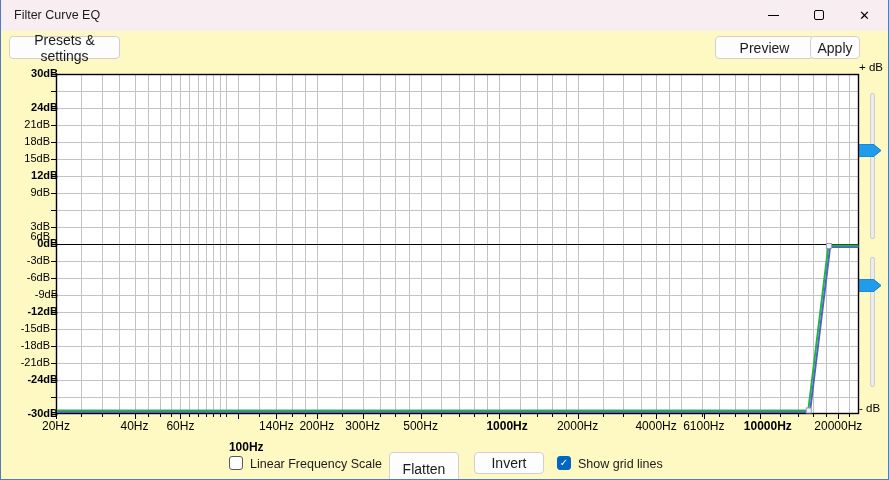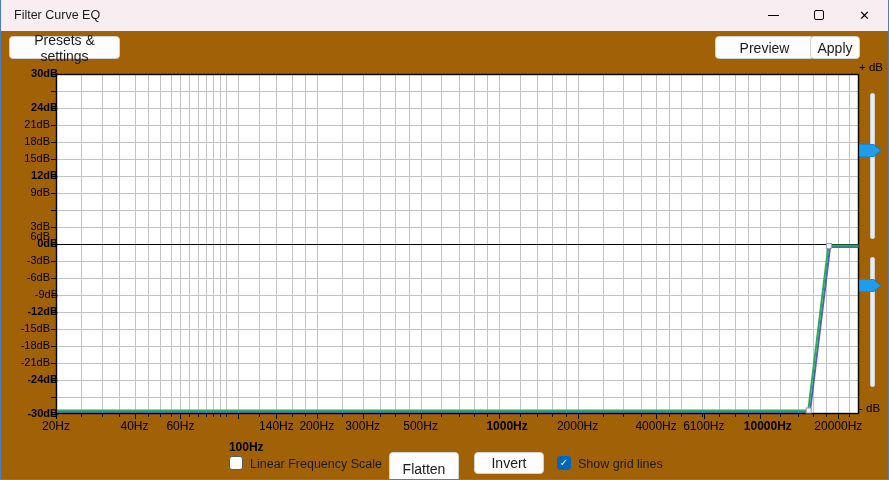--- a/index.html
+++ b/index.html
@@ -1,18 +1,18 @@
 <!DOCTYPE html>
 <html><head>
 <meta charset="utf-8">
 <style>
   html,body{margin:0;padding:0;background:#d8d8d8;}
   *{box-sizing:border-box;}
   #win{
-    position:relative;width:889px;height:480px;background:#a16207;
+    position:relative;width:889px;height:480px;background:#fef9c3;
     font-family:"Liberation Sans",sans-serif;overflow:hidden;
     border-left:1px solid #4a7ebf;border-right:1px solid #4a7ebf;border-bottom:1px solid #4a7ebf;
   }
   
   #titlebar{position:absolute;left:0;top:0;width:100%;height:31px;background:#f8eef1;}
   #title{position:absolute;left:13px;top:8px;font-size:12.5px;color:#1b1b1b;}
   .winbtn{position:absolute;top:0;width:45px;height:30px;display:flex;align-items:center;justify-content:center;}
   #btn-min{right:92px;} #btn-max{right:47px;} #btn-close{right:1px;}
   .glyph-min{display:block;width:11px;height:1px;background:#000;}
   .glyph-max{display:block;width:10px;height:10px;border:1.2px solid #000;border-radius:2px;}

